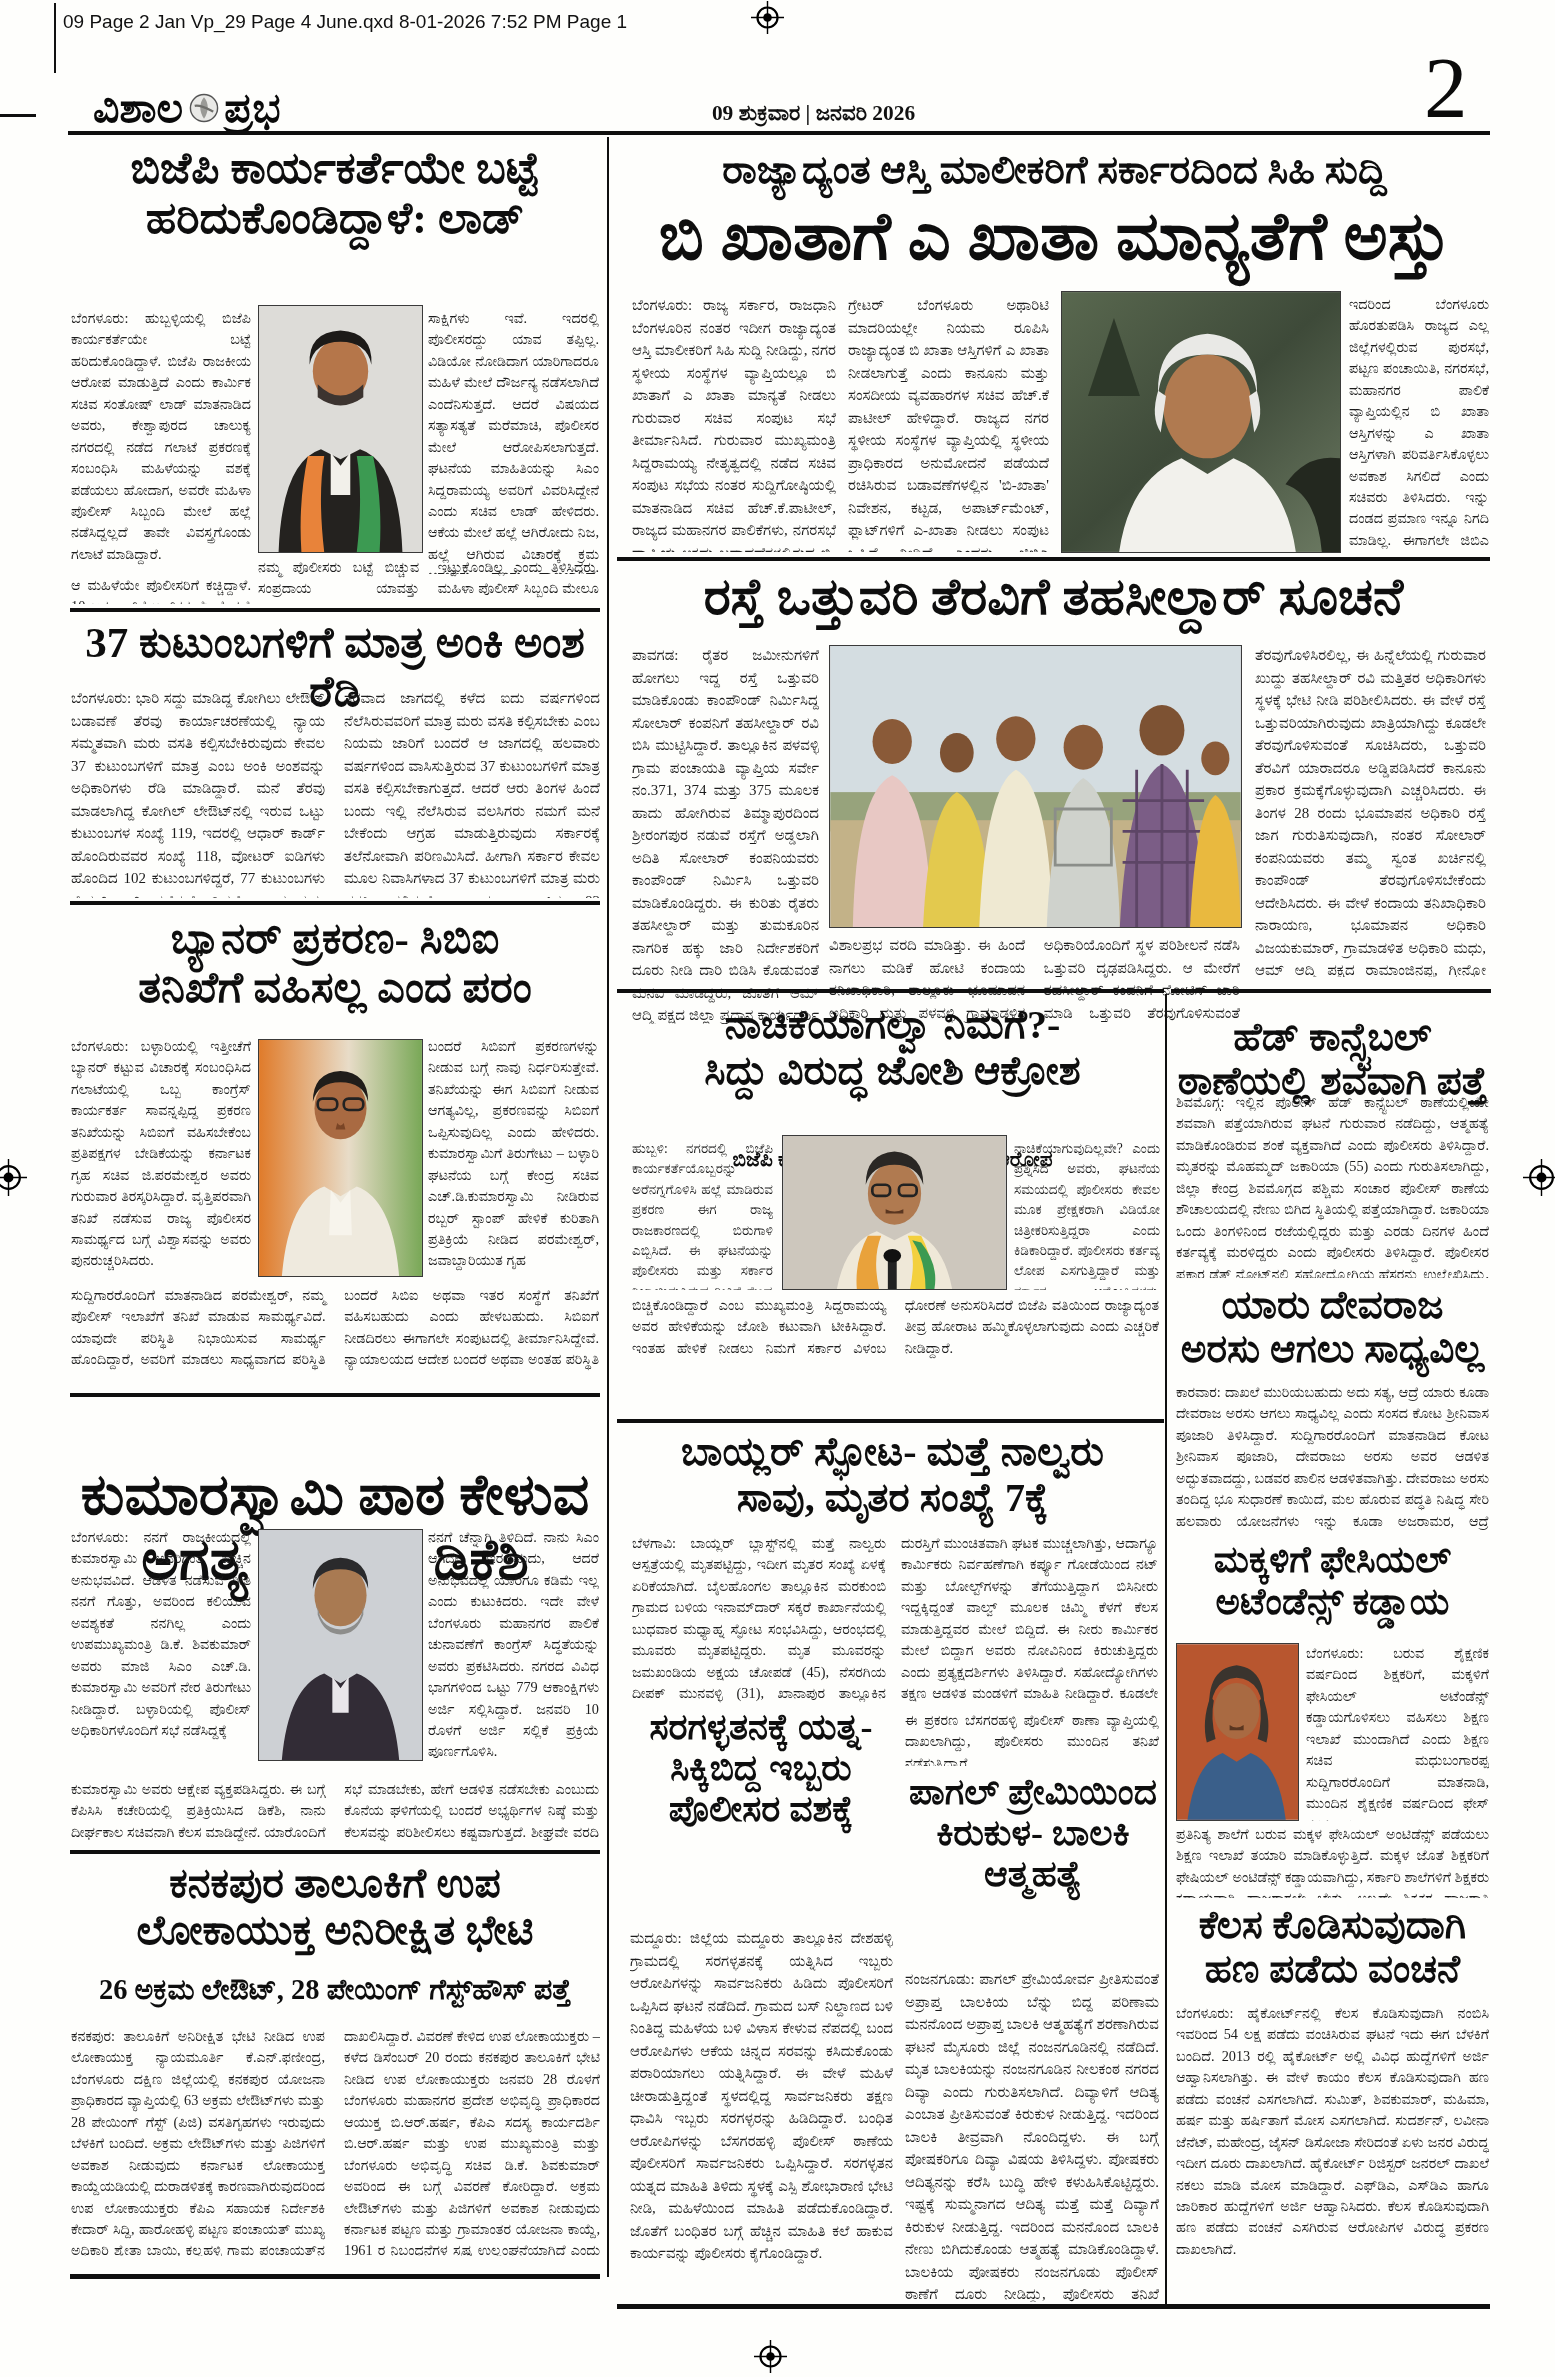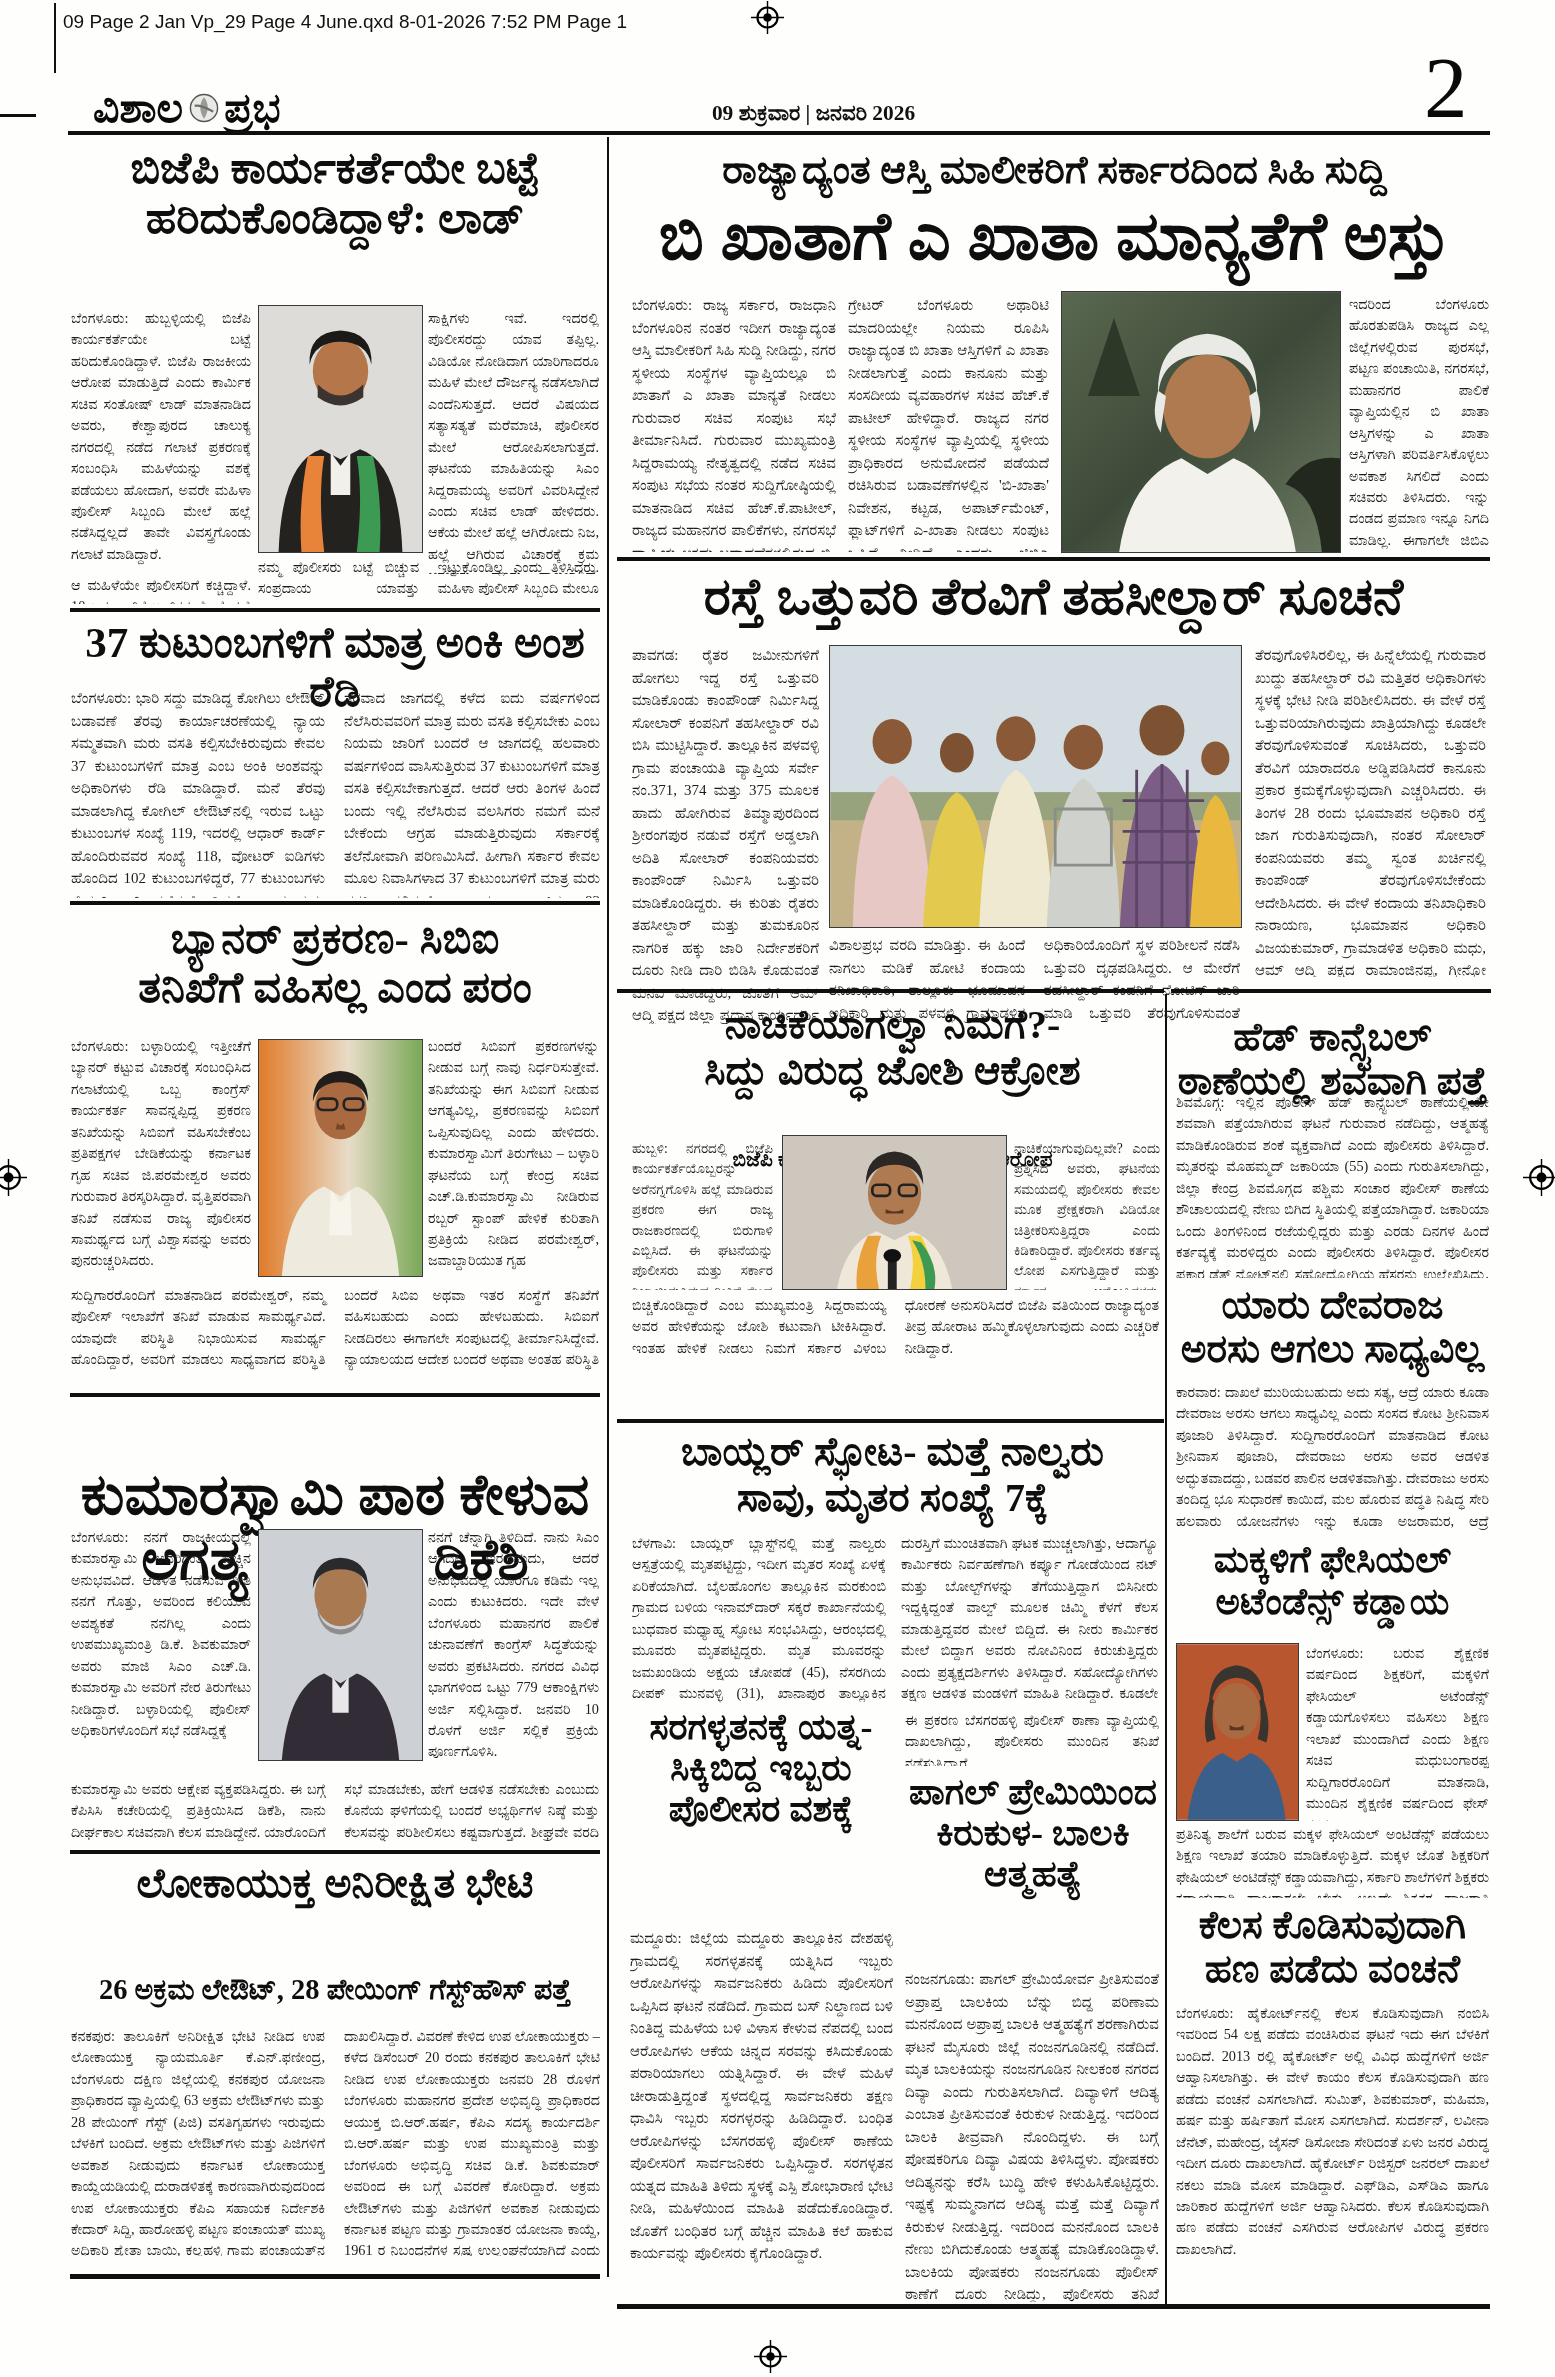--- a/index.html
+++ b/index.html
@@ -142,20 +142,21 @@
       <path d="M14 141 Q18 96 40 88 L50 94 L60 88 Q82 96 86 141 Z" fill="#322c36"></path>
       <path d="M45 90 L50 97 L55 90 L55 112 L45 112 Z" fill="#e9e6ea"></path>
     </svg>
   </div>
   <div class="abs bd" style="left:428px;top:1527px;width:171px;height:248px;font-size:14.3px;">ನನಗೆ ಚೆನ್ನಾಗಿ ತಿಳಿದಿದೆ. ನಾನು ಸಿಎಂ ಆಗದೇ ಇರಬಹುದು, ಆದರೆ ಅನುಭವದಲ್ಲಿ ಯಾರಿಗೂ ಕಡಿಮೆ ಇಲ್ಲ ಎಂದು ಕುಟುಕಿದರು. ಇದೇ ವೇಳೆ ಬೆಂಗಳೂರು ಮಹಾನಗರ ಪಾಲಿಕೆ ಚುನಾವಣೆಗೆ ಕಾಂಗ್ರೆಸ್ ಸಿದ್ಧತೆಯನ್ನು ಅವರು ಪ್ರಕಟಿಸಿದರು. ನಗರದ ವಿವಿಧ ಭಾಗಗಳಿಂದ ಒಟ್ಟು 779 ಆಕಾಂಕ್ಷಿಗಳು ಅರ್ಜಿ ಸಲ್ಲಿಸಿದ್ದಾರೆ. ಜನವರಿ 10 ರೊಳಗೆ ಅರ್ಜಿ ಸಲ್ಲಿಕೆ ಪ್ರಕ್ರಿಯೆ ಪೂರ್ಣಗೊಳಿಸಿ.</div>
   <div class="abs bd bd2" style="left:71px;top:1779px;width:528px;height:69px;font-size:14.3px;">ಕುಮಾರಸ್ವಾಮಿ ಅವರು ಆಕ್ಷೇಪ ವ್ಯಕ್ತಪಡಿಸಿದ್ದರು. ಈ ಬಗ್ಗೆ ಕೆಪಿಸಿಸಿ ಕಚೇರಿಯಲ್ಲಿ ಪ್ರತಿಕ್ರಿಯಿಸಿದ ಡಿಕೆಶಿ, ನಾನು ದೀರ್ಘಕಾಲ ಸಚಿವನಾಗಿ ಕೆಲಸ ಮಾಡಿದ್ದೇನೆ. ಯಾರೊಂದಿಗೆ ಸಭೆ ಮಾಡಬೇಕು, ಹೇಗೆ ಆಡಳಿತ ನಡೆಸಬೇಕು ಎಂಬುದು ಕೊನೆಯ ಘಳಿಗೆಯಲ್ಲಿ ಬಂದರೆ ಅಭ್ಯರ್ಥಿಗಳ ನಿಷ್ಠೆ ಮತ್ತು ಕೆಲಸವನ್ನು ಪರಿಶೀಲಿಸಲು ಕಷ್ಟವಾಗುತ್ತದೆ. ಶೀಘ್ರವೇ ವರದಿ ಪಡೆದು ಅರ್ಹರಿಗೆ ಟಿಕೆಟ್ ನೀಡಲಾಗುವುದು ಎಂದು ಕಾರ್ಯಕರ್ತರಿಗೆ ಸೂಚನೆ ನೀಡಿದರು.</div>
 
   <div class="abs rule" style="left:70px;top:1850px;width:530px;height:4.3px;"></div>
 
   <div class="abs hl" style="left:70px;top:1860px;width:530px;font-size:41px;">
+    <div>ಕನಕಪುರ ತಾಲೂಕಿಗೆ ಉಪ</div>
     <div>ಲೋಕಾಯುಕ್ತ ಅನಿರೀಕ್ಷಿತ ಭೇಟಿ</div>
   </div>
   <div class="abs sub" style="left:70px;top:1974px;width:530px;font-size:28.5px;">26 ಅಕ್ರಮ ಲೇಔಟ್, 28 ಪೇಯಿಂಗ್ ಗೆಸ್ಟ್‌ಹೌಸ್ ಪತ್ತೆ</div>
   <div class="abs bd" style="left:71px;top:2026px;width:254px;height:230px;font-size:14.3px;">ಕನಕಪುರ: ತಾಲೂಕಿಗೆ ಅನಿರೀಕ್ಷಿತ ಭೇಟಿ ನೀಡಿದ ಉಪ ಲೋಕಾಯುಕ್ತ ನ್ಯಾಯಮೂರ್ತಿ ಕೆ.ಎನ್.ಫಣೀಂದ್ರ, ಬೆಂಗಳೂರು ದಕ್ಷಿಣ ಜಿಲ್ಲೆಯಲ್ಲಿ ಕನಕಪುರ ಯೋಜನಾ ಪ್ರಾಧಿಕಾರದ ವ್ಯಾಪ್ತಿಯಲ್ಲಿ 63 ಅಕ್ರಮ ಲೇಔಟ್‌ಗಳು ಮತ್ತು 28 ಪೇಯಿಂಗ್ ಗೆಸ್ಟ್ (ಪಿಜಿ) ವಸತಿಗೃಹಗಳು ಇರುವುದು ಬೆಳಕಿಗೆ ಬಂದಿದೆ. ಅಕ್ರಮ ಲೇಔಟ್‌ಗಳು ಮತ್ತು ಪಿಜಿಗಳಿಗೆ ಅವಕಾಶ ನೀಡುವುದು ಕರ್ನಾಟಕ ಲೋಕಾಯುಕ್ತ ಕಾಯ್ದೆಯಡಿಯಲ್ಲಿ ದುರಾಡಳಿತಕ್ಕೆ ಕಾರಣವಾಗಿರುವುದರಿಂದ ಉಪ ಲೋಕಾಯುಕ್ತರು ಕೆಪಿಎ ಸಹಾಯಕ ನಿರ್ದೇಶಕಿ ಕೇದಾರ್ ಸಿದ್ದಿ, ಹಾರೋಹಳ್ಳಿ ಪಟ್ಟಣ ಪಂಚಾಯತ್ ಮುಖ್ಯ ಅಧಿಕಾರಿ ಶ್ವೇತಾ ಬಾಯಿ, ಕಲ್ಲಹಳ್ಳಿ ಗ್ರಾಮ ಪಂಚಾಯತ್‌ನ ಪಂಚಾಯತ್ ಅಭಿವೃದ್ಧಿ ಅಧಿಕಾರಿ, ಮುನಿಮರೇಗೌಡ ಮತ್ತು ಕನಕಪುರ ತಾಲ್ಲೂಕಿನ ಭೂ ದಾಖಲೆಗಳ ಸಹಾಯಕ ನಿರ್ದೇಶಕ ನಂದೀಶ್ ವಿರುದ್ಧ ಸ್ವಯಂಪ್ರೇರಿತ ಪ್ರಕರಣ</div>
   <div class="abs bd" style="left:344px;top:2026px;width:256px;height:230px;font-size:14.3px;">ದಾಖಲಿಸಿದ್ದಾರೆ. ವಿವರಣೆ ಕೇಳಿದ ಉಪ ಲೋಕಾಯುಕ್ತರು – ಕಳೆದ ಡಿಸೆಂಬರ್ 20 ರಂದು ಕನಕಪುರ ತಾಲೂಕಿಗೆ ಭೇಟಿ ನೀಡಿದ ಉಪ ಲೋಕಾಯುಕ್ತರು ಜನವರಿ 28 ರೊಳಗೆ ಬೆಂಗಳೂರು ಮಹಾನಗರ ಪ್ರದೇಶ ಅಭಿವೃದ್ಧಿ ಪ್ರಾಧಿಕಾರದ ಆಯುಕ್ತ ಬಿ.ಆರ್.ಹರ್ಷ, ಕೆಪಿಎ ಸದಸ್ಯ ಕಾರ್ಯದರ್ಶಿ ಬಿ.ಆರ್.ಹರ್ಷ ಮತ್ತು ಉಪ ಮುಖ್ಯಮಂತ್ರಿ ಮತ್ತು ಬೆಂಗಳೂರು ಅಭಿವೃದ್ಧಿ ಸಚಿವ ಡಿ.ಕೆ. ಶಿವಕುಮಾರ್ ಅವರಿಂದ ಈ ಬಗ್ಗೆ ವಿವರಣೆ ಕೋರಿದ್ದಾರೆ. ಅಕ್ರಮ ಲೇಔಟ್‌ಗಳು ಮತ್ತು ಪಿಜಿಗಳಿಗೆ ಅವಕಾಶ ನೀಡುವುದು ಕರ್ನಾಟಕ ಪಟ್ಟಣ ಮತ್ತು ಗ್ರಾಮಾಂತರ ಯೋಜನಾ ಕಾಯ್ದೆ, 1961 ರ ನಿಬಂಧನೆಗಳ ಸ್ಪಷ್ಟ ಉಲ್ಲಂಘನೆಯಾಗಿದೆ ಎಂದು ಉಪ ಲೋಕಾಯುಕ್ತರು ಹೇಳಿದ್ದು, ದೂರು ದಾಖಲಾಗಿರುವ ಅಧಿಕಾರಿಗಳು ಅದನ್ನು ತಡೆಯಲು ವಿಫಲರಾಗಿದ್ದಾರೆ.</div>
   <div class="abs rule" style="left:70px;top:2274px;width:530px;height:5px;"></div>
 
   <div class="abs kick" style="left:620px;top:147px;width:869px;font-size:39px;">ರಾಜ್ಯಾದ್ಯಂತ ಆಸ್ತಿ ಮಾಲೀಕರಿಗೆ ಸರ್ಕಾರದಿಂದ ಸಿಹಿ ಸುದ್ದಿ</div>
   <div class="abs hl" style="left:620px;top:198px;width:869px;font-size:67px;">ಬಿ ಖಾತಾಗೆ ಎ ಖಾತಾ ಮಾನ್ಯತೆಗೆ ಅಸ್ತು</div>
   <div class="abs bd" style="left:632px;top:294px;width:204px;height:258px;">ಬೆಂಗಳೂರು: ರಾಜ್ಯ ಸರ್ಕಾರ, ರಾಜಧಾನಿ ಬೆಂಗಳೂರಿನ ನಂತರ ಇದೀಗ ರಾಜ್ಯಾದ್ಯಂತ ಆಸ್ತಿ ಮಾಲೀಕರಿಗೆ ಸಿಹಿ ಸುದ್ದಿ ನೀಡಿದ್ದು, ನಗರ ಸ್ಥಳೀಯ ಸಂಸ್ಥೆಗಳ ವ್ಯಾಪ್ತಿಯಲ್ಲೂ ಬಿ ಖಾತಾಗೆ ಎ ಖಾತಾ ಮಾನ್ಯತೆ ನೀಡಲು ಗುರುವಾರ ಸಚಿವ ಸಂಪುಟ ಸಭೆ ತೀರ್ಮಾನಿಸಿದೆ. ಗುರುವಾರ ಮುಖ್ಯಮಂತ್ರಿ ಸಿದ್ದರಾಮಯ್ಯ ನೇತೃತ್ವದಲ್ಲಿ ನಡೆದ ಸಚಿವ ಸಂಪುಟ ಸಭೆಯ ನಂತರ ಸುದ್ದಿಗೋಷ್ಠಿಯಲ್ಲಿ ಮಾತನಾಡಿದ ಸಚಿವ ಹೆಚ್.ಕೆ.ಪಾಟೀಲ್, ರಾಜ್ಯದ ಮಹಾನಗರ ಪಾಲಿಕೆಗಳು, ನಗರಸಭೆ ವ್ಯಾಪ್ತಿಯ ಅಕ್ರಮ ಬಡಾವಣೆಗಳಲ್ಲಿರುವ ಬಿ-ಖಾತಾ ಆಸ್ತಿಗಳಿಗೆ ಎ-ಖಾತಾ ನೀಡಲು ಸಂಪುಟ ಸಭೆ ಅನುಮೋದನೆ ನೀಡಿದೆ ಎಂದರು.</div>

